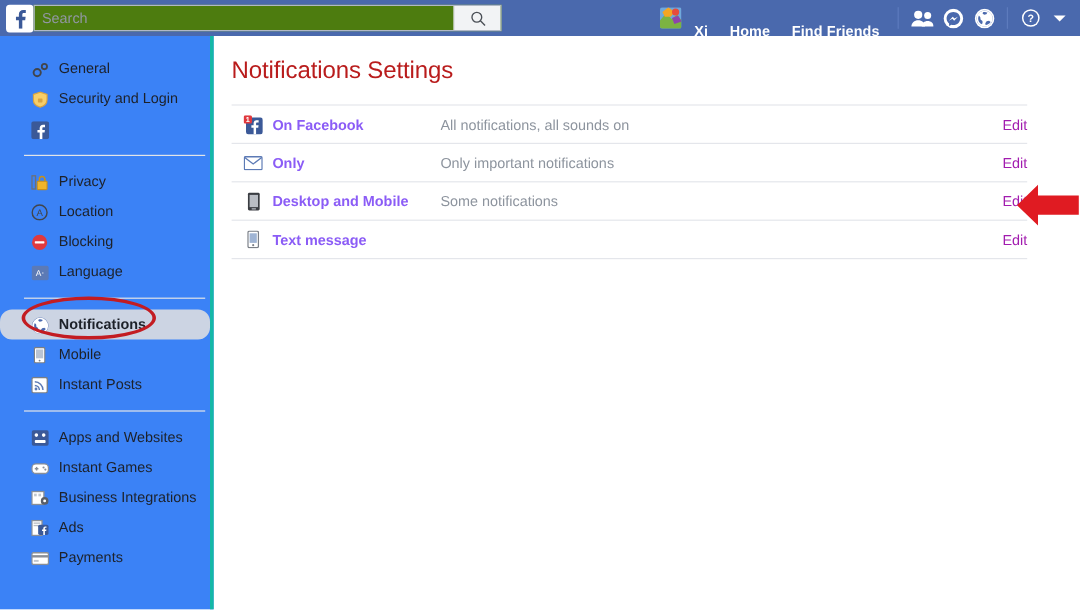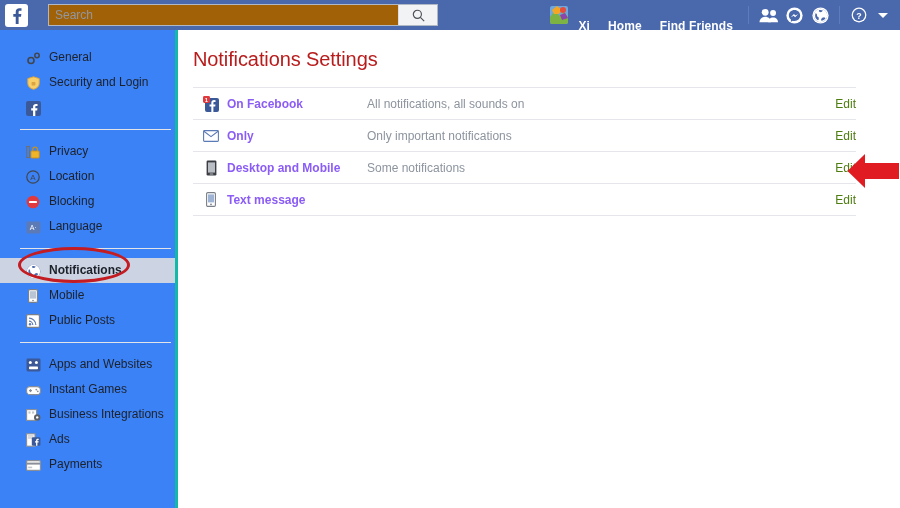--- a/index.html
+++ b/index.html
@@ -31,23 +31,23 @@
     background: #ffffff;
     border-radius: 3px;
     display: flex;
     align-items: center;
     justify-content: center;
     flex: none;
   }
   #fb-logo svg { display: block; }
 
   #search-wrap {
-    margin-left: 20px;
+    margin-left: 0;
     width: 390px; height: 22px;
-    background: #a16207;
+    background: #4d7c0f;
     border: 1px solid #b0b8c6;
     box-sizing: border-box;
     display: flex;
     align-items: stretch;
     flex: none;
   }
   #search-input {
     flex: 1 1 auto;
     border: none;
     outline: none;
@@ -156,20 +156,21 @@
     justify-content: center;
   }
   .side-item .slabel {
     font-size: 12px;
     color: #1d2129;
     line-height: 15px;
     padding-top: 1px;
   }
   .side-item.selected {
     background: #ccd4e3;
+    border-radius: 10px;
   }
   .side-item.selected .slabel { font-weight: bold; }
 
   
   #main {
     position: absolute;
     left: 179px; top: 30px;
     width: 721px; height: 478px;
     background: #ffffff;
     box-sizing: border-box;
@@ -210,21 +211,21 @@
   }
   .row-desc {
     font-size: 12px;
     color: #8d949e;
     flex: 1 1 auto;
     white-space: nowrap;
     overflow: hidden;
   }
   .row-edit {
     font-size: 12px;
-    color: #4d7c0f;
+    color: #a21caf;
     flex: none;
     cursor: pointer;
     padding-left: 10px;
   }
 
   
   #red-ellipse {
     position: absolute;
     left: 18px; top: 247px;
     width: 112px; height: 36px;
@@ -414,21 +415,21 @@
     </div>
     <div class="side-item">
       <span class="sicon">
         <svg width="14" height="14" viewBox="0 0 14 14" aria-hidden="true">
           <rect x=".6" y=".6" width="12.8" height="12.8" rx="1.4" fill="#ffffff" stroke="#7a7f87" stroke-width="1.1"></rect>
           <circle cx="4" cy="10.2" r="1.2" fill="#5c7ab5"></circle>
           <path d="M3 7.2a3.8 3.8 0 0 1 3.8 3.8" fill="none" stroke="#5c7ab5" stroke-width="1.2"></path>
           <path d="M3 4.2a6.8 6.8 0 0 1 6.8 6.8" fill="none" stroke="#5c7ab5" stroke-width="1.2"></path>
         </svg>
       </span>
-      <span class="slabel">Public Posts</span>
+      <span class="slabel">Instant Posts</span>
     </div>
   </div>
 
   <div class="side-divider"></div>
 
   <div class="side-group">
     <div class="side-item">
       <span class="sicon">
         <svg width="15" height="14" viewBox="0 0 15 14" aria-hidden="true">
           <rect x=".5" y=".5" width="14" height="13" rx="1.4" fill="#3b5998"></rect>

